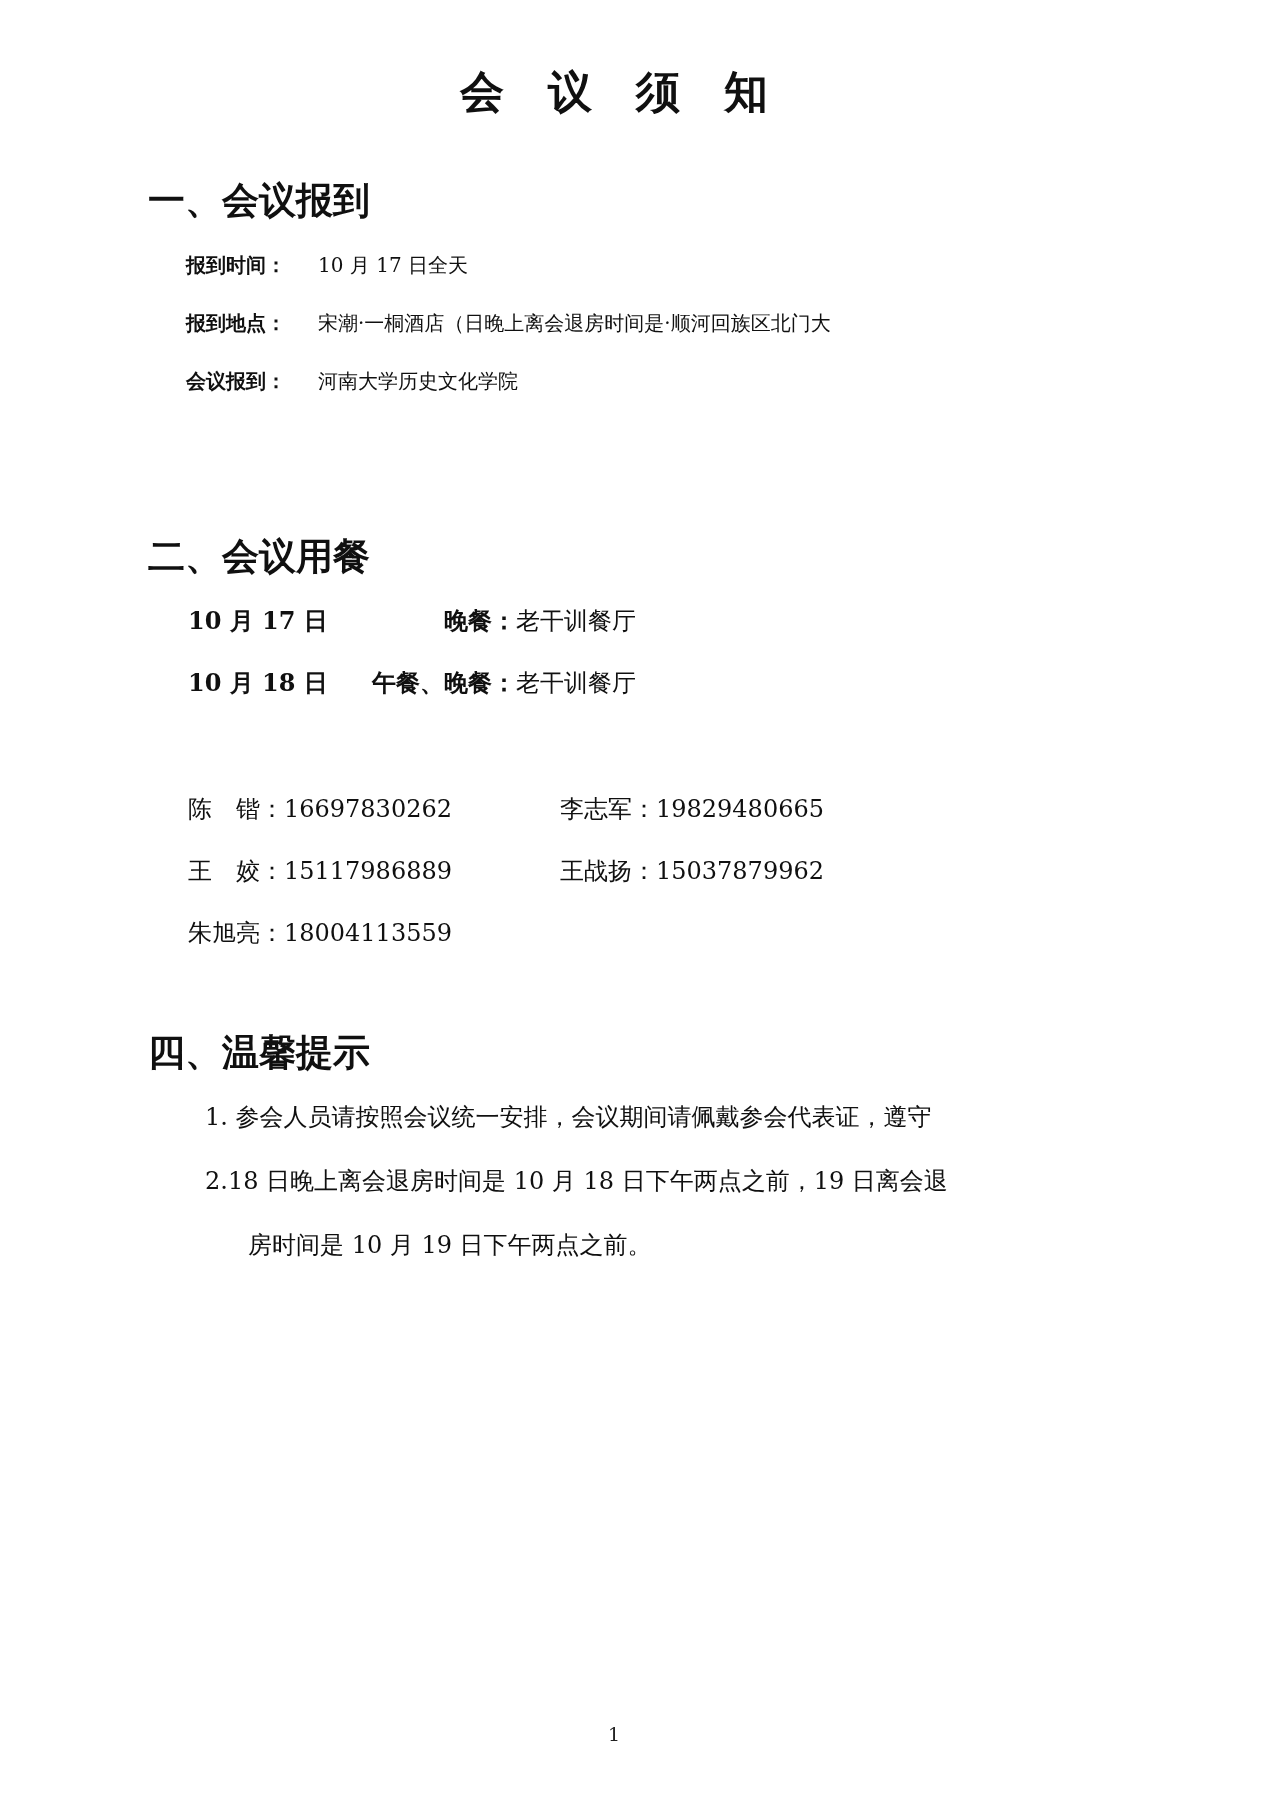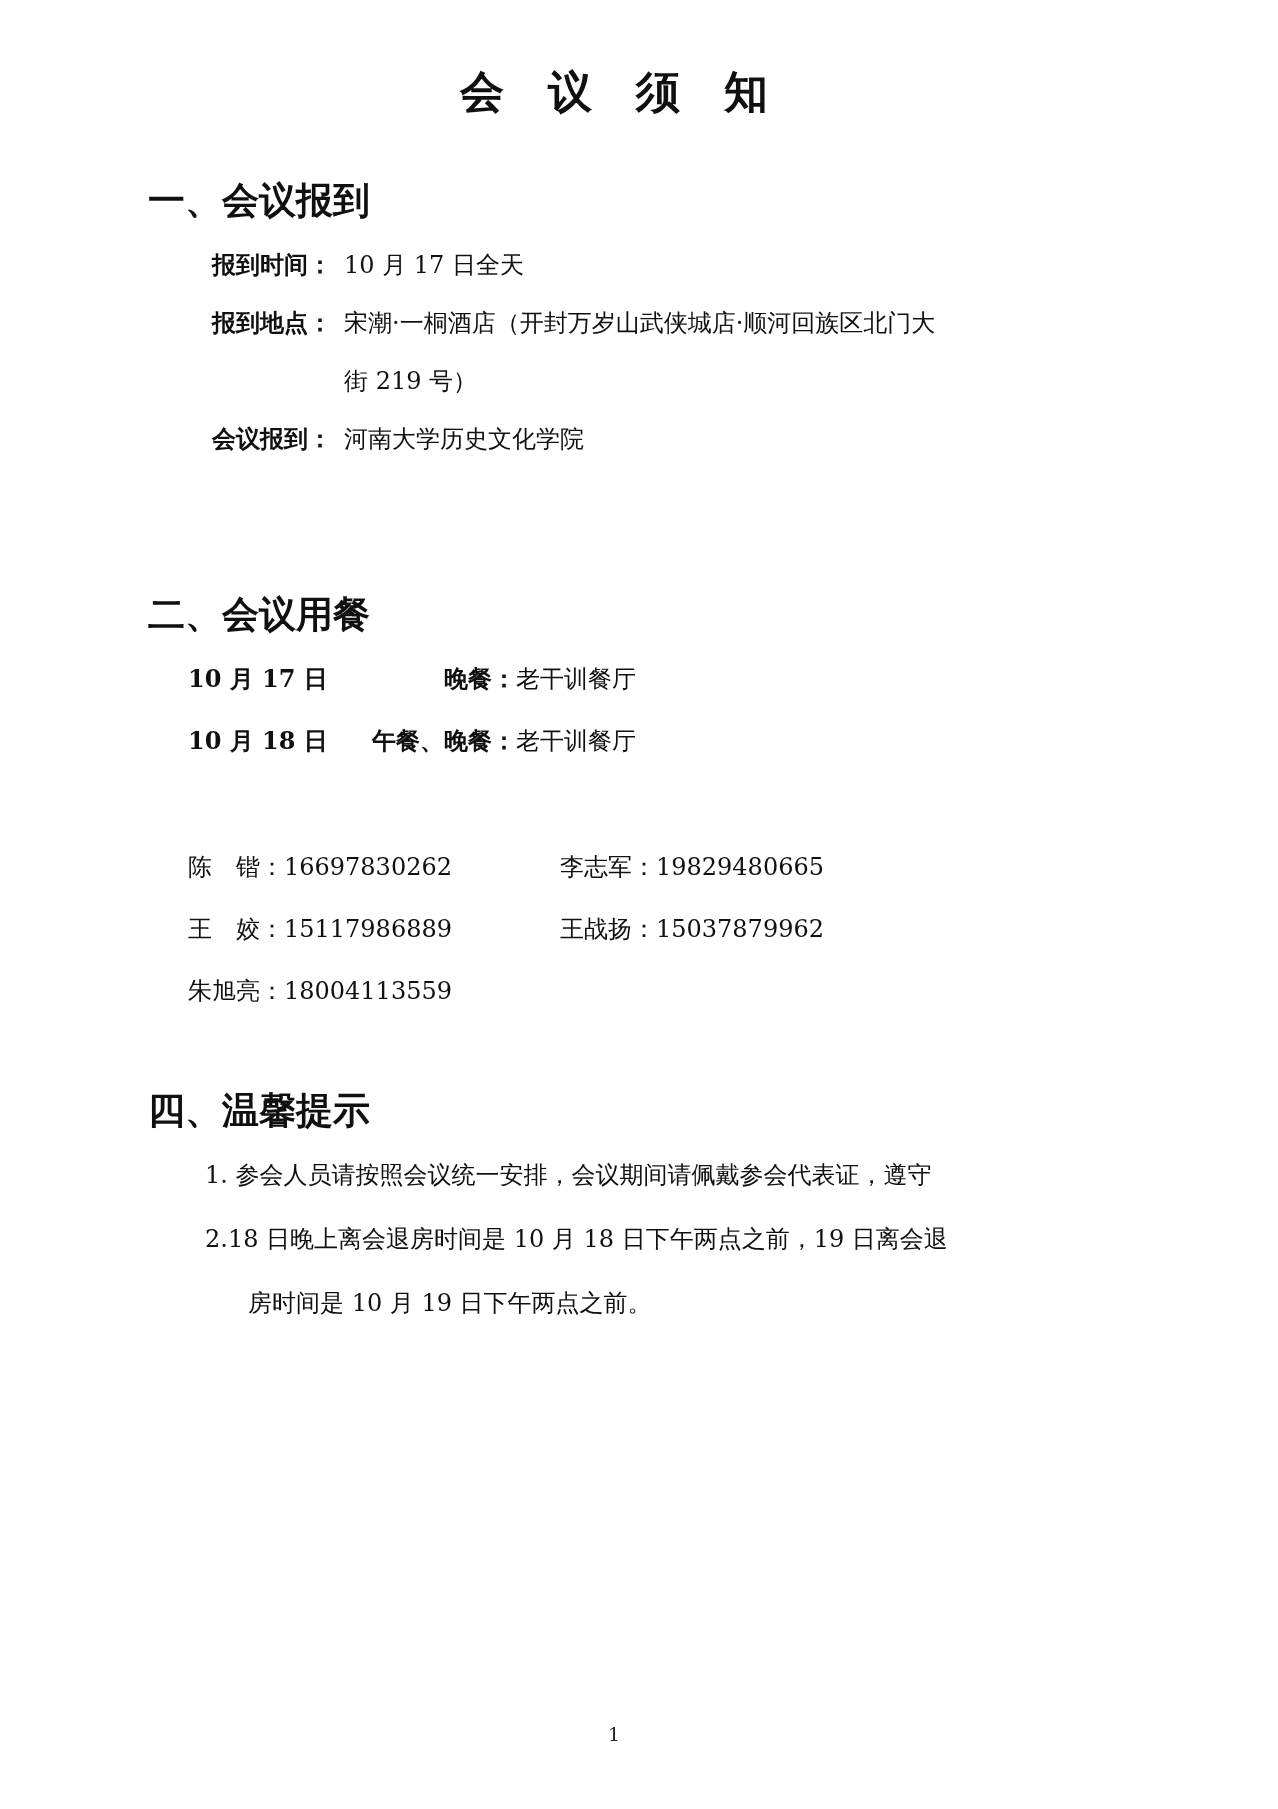--- a/index.html
+++ b/index.html
@@ -29,24 +29,24 @@
     font-size: 37px;
     line-height: 40px;
     font-weight: 700;
   }
   .sec-meals    { margin-top: 138px; }
   .sec-contacts { margin-top: 92px; }
   .sec-tips     { margin-top: 82px; }
 
   .info-line {
     display: flex;
-    align-items: flex-start;
-    font-size: 24px;
+    align-items: flex-end;
+    font-size: 20px;
     line-height: 34px;
-    margin-left: 64px;
+    margin-left: 38px;
     margin-bottom: 24px;
   }
   .info-label { font-weight: 700; white-space: nowrap; min-width: 132px; }
   .info-value { flex: 1; }
   .vline + .vline { margin-top: 24px; }
 
   .meal-row {
     display: flex;
     align-items: baseline;
     font-size: 24px;
@@ -98,22 +98,21 @@
     <div class="info-line">
       <span class="info-label">报到时间：</span>
       <div class="info-value">
         <div class="vline">10 月 17 日全天</div>
       </div>
     </div>
 
     <div class="info-line">
       <span class="info-label">报到地点：</span>
       <div class="info-value">
-        <div class="vline">宋潮·一桐酒店（开封万岁山武侠城店·顺河回族区北门大</div>
-        <div class="vline">街 219 号）</div>
+        <div class="vline">宋潮·一桐酒店（日晚上离会退房时间是·顺河回族区北门大</div>
       </div>
     </div>
 
     <div class="info-line">
       <span class="info-label">会议报到：</span>
       <div class="info-value">
         <div class="vline">河南大学历史文化学院</div>
       </div>
     </div>
   </section>

